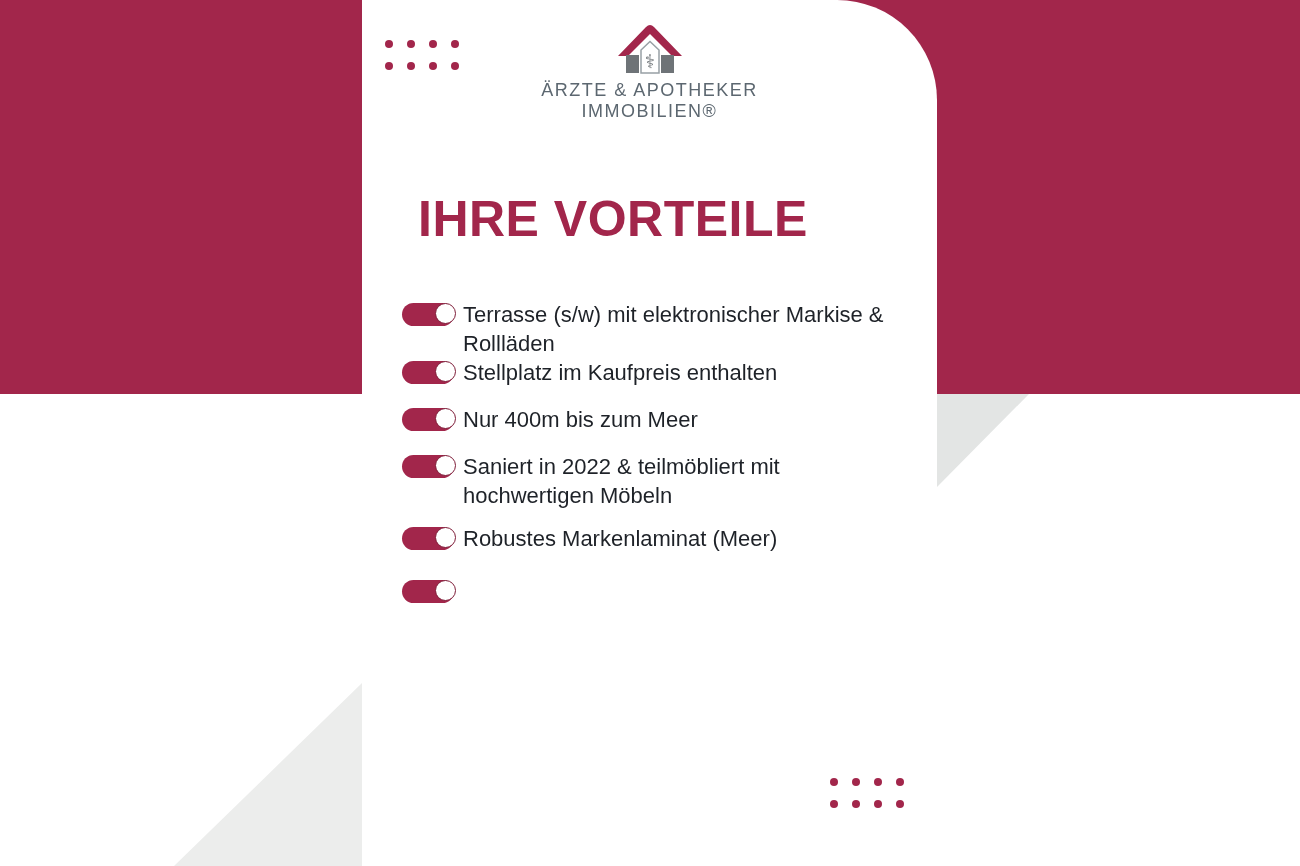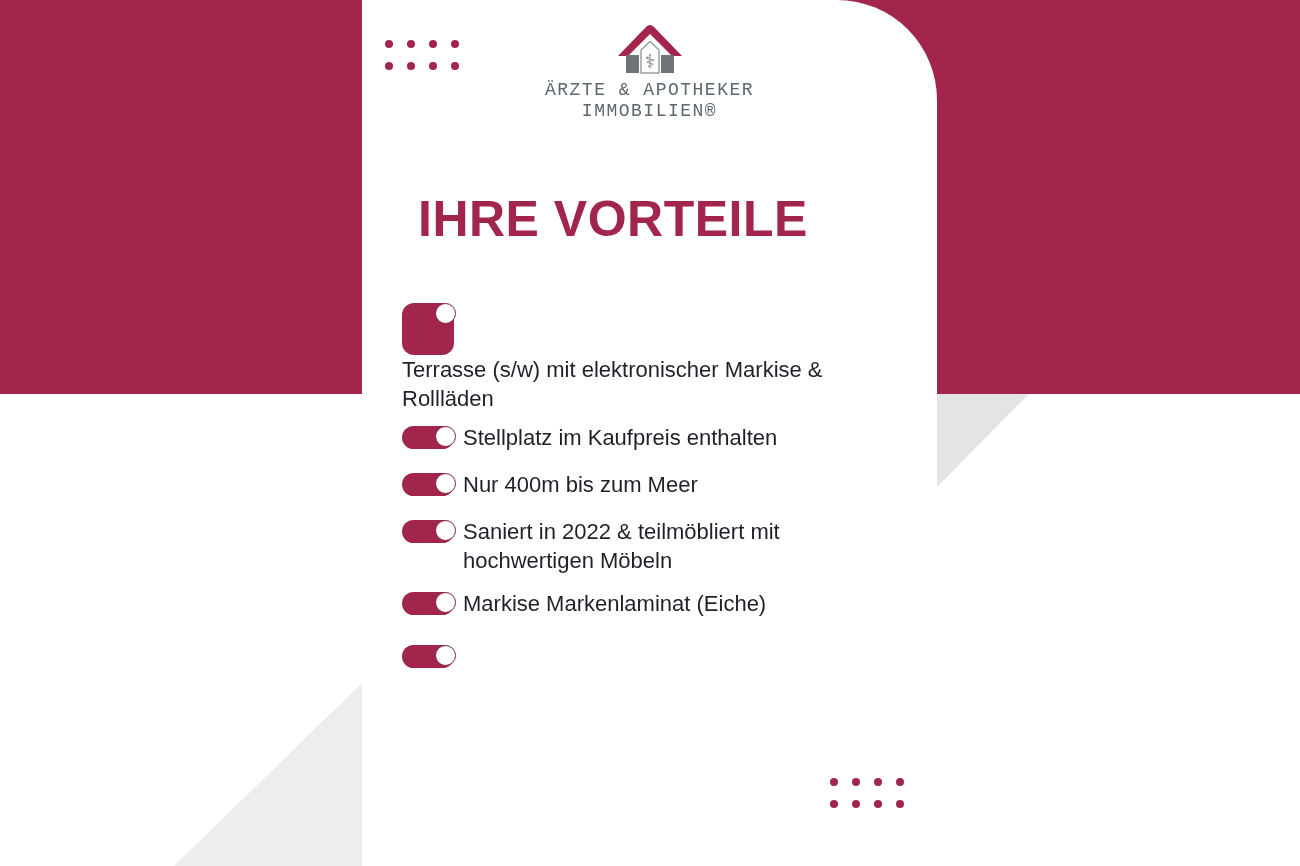--- a/index.html
+++ b/index.html
@@ -22,26 +22,26 @@
         clip-path:polygon(0 0,100% 0,0 100%);}
   .decor-svg{position:absolute;left:0;top:660px;}
   .card{position:absolute;left:362px;top:0;width:575px;height:866px;background:#fff;
         border-top-right-radius:100px;}
   .dots{position:absolute;display:grid;grid-template-columns:repeat(4,8px);grid-auto-rows:8px;gap:14px;}
   .dots i{display:block;width:8px;height:8px;border-radius:50%;background:var(--red);}
   .dots.top{left:385px;top:40px;}
   .dots.bottom{left:830px;top:778px;}
   .logo{position:absolute;left:362px;top:22px;width:575px;text-align:center;color:var(--logo-gray);}
   .logo svg{display:block;margin:0 auto 4px auto;}
-  .logo-line{font-family:Liberation Mono, monospace;font-size:18px;letter-spacing:1.5px;line-height:21px;}
+  .logo-line{font-family:Liberation Sans, sans-serif;font-size:18px;letter-spacing:1.5px;line-height:21px;}
   .title{position:absolute;left:418px;top:190px;font-size:50px;font-weight:700;
          letter-spacing:.5px;color:var(--red);}
   .benefits{position:absolute;left:402px;top:300px;width:525px;list-style:none;}
   .benefit{display:flex;align-items:flex-start;}
-  .benefit:nth-child(1){margin-bottom:10px;flex-direction:column;}
+  .benefit:nth-child(1){}
   .benefit:nth-child(2){margin-bottom:18px;}
   .benefit:nth-child(3){margin-bottom:18px;}
   .benefit:nth-child(4){margin-bottom:14px;}
   .benefit:nth-child(5){margin-bottom:24px;}
   .toggle{position:relative;flex:0 0 52px;width:52px;height:23px;margin-top:3px;margin-right:9px;
           background:var(--red);border-radius:12px;cursor:pointer;}
   .knob{position:absolute;right:-2px;top:-0.5px;width:21px;height:21px;background:#fff;
         border:1.5px solid var(--red-dark);border-radius:50%;}
   .benefit-label{font-size:22px;line-height:29px;color:var(--text-dark);white-space:pre-line;}
 </style>
@@ -110,21 +110,21 @@
       <span class="toggle">
           <span class="knob"></span>
         </span>
       <span class="benefit-label">Saniert in 2022 &amp; teilmöbliert mit
 hochwertigen Möbeln</span>
     </li>
     <li class="benefit">
       <span class="toggle">
           <span class="knob"></span>
         </span>
-      <span class="benefit-label">Markise Markenlaminat (Eiche)</span>
+      <span class="benefit-label">Robustes Markenlaminat (Meer)</span>
     </li>
     <li class="benefit">
       <span class="toggle">
           <span class="knob"></span>
         </span>
     </li>
   </ul>
 
   <div class="dots bottom">
     <i></i>

